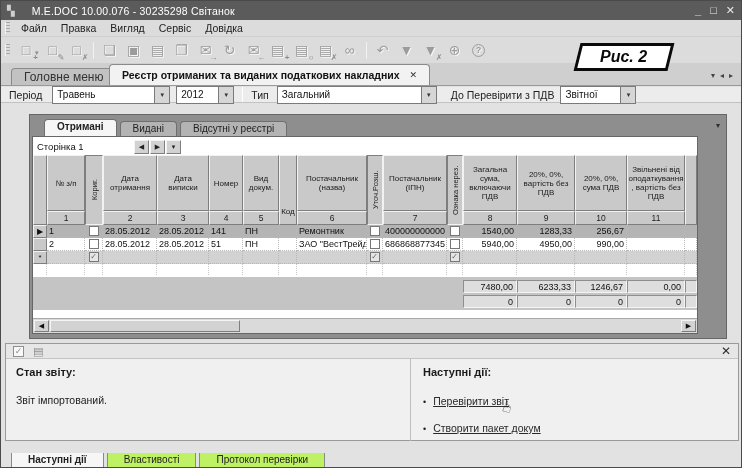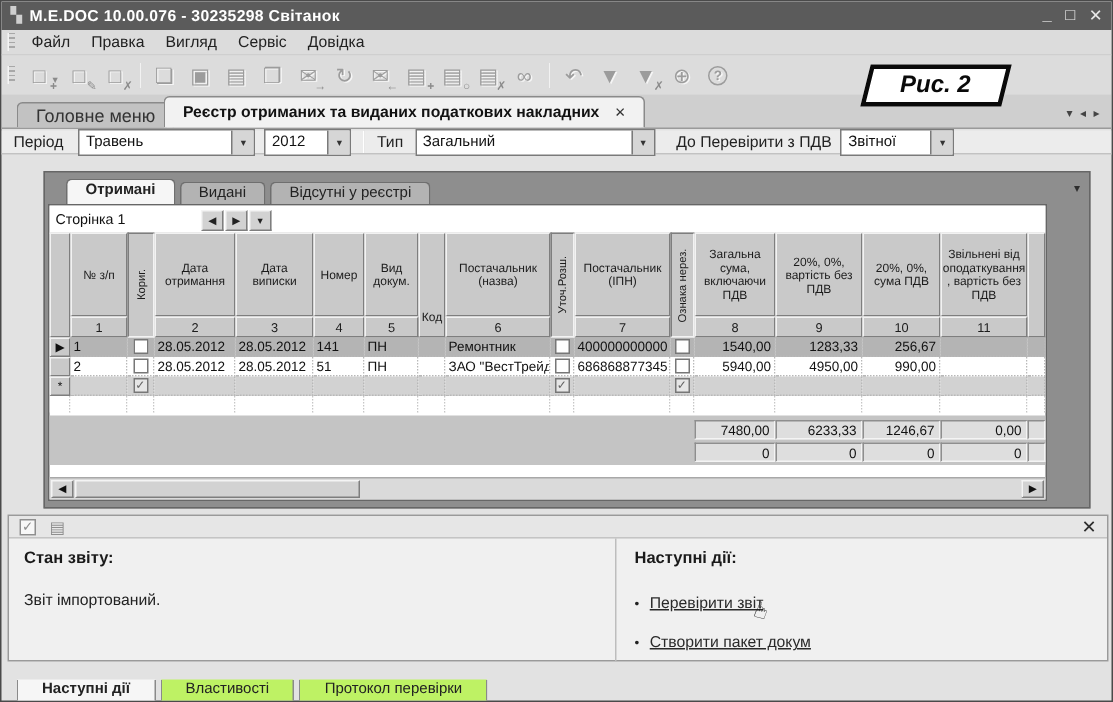--- a/index.html
+++ b/index.html
@@ -4,21 +4,21 @@
 <style>
   * { margin:0; padding:0; box-sizing:border-box; }
   body { background:#f5f5f5; font-family:"Liberation Sans","DejaVu Sans",sans-serif; }
   .window { position:relative; width:742px; height:468px; background:#e2e2e2;
             border:1px solid #4a4a4a; overflow:hidden; }
 
   
   .titlebar { position:absolute; left:0; top:0; right:0; height:19px; background:#5b5b5b;
               display:flex; align-items:center; padding:0 6px; color:#fff; }
   .applogo { color:#cfcfcf; font-size:10px; margin-right:5px; }
-  .title-text { font-size:10.5px; font-weight:bold; letter-spacing:.2px; }
+  .title-text { font-size:10.5px; font-weight:normal; letter-spacing:.2px;margin-left:12px; }
   .winctrl { margin-left:auto; display:flex; gap:9px; font-size:11px; font-weight:bold; color:#e8e8e8; }
   .winctrl span { cursor:default; }
 
   
   .menubar { position:absolute; left:0; top:19px; right:0; height:17px; background:#dcdcdc;
              display:flex; align-items:center; padding-left:4px; border-bottom:1px solid #cfcfcf; }
   .grip { width:5px; height:12px; margin-right:4px;
           background:repeating-linear-gradient(#a8a8a8 0 1px, transparent 1px 3px);
           border-left:1px solid #f4f4f4; }
   .menu-item { font-size:10.5px; color:#222; padding:0 7px; }

